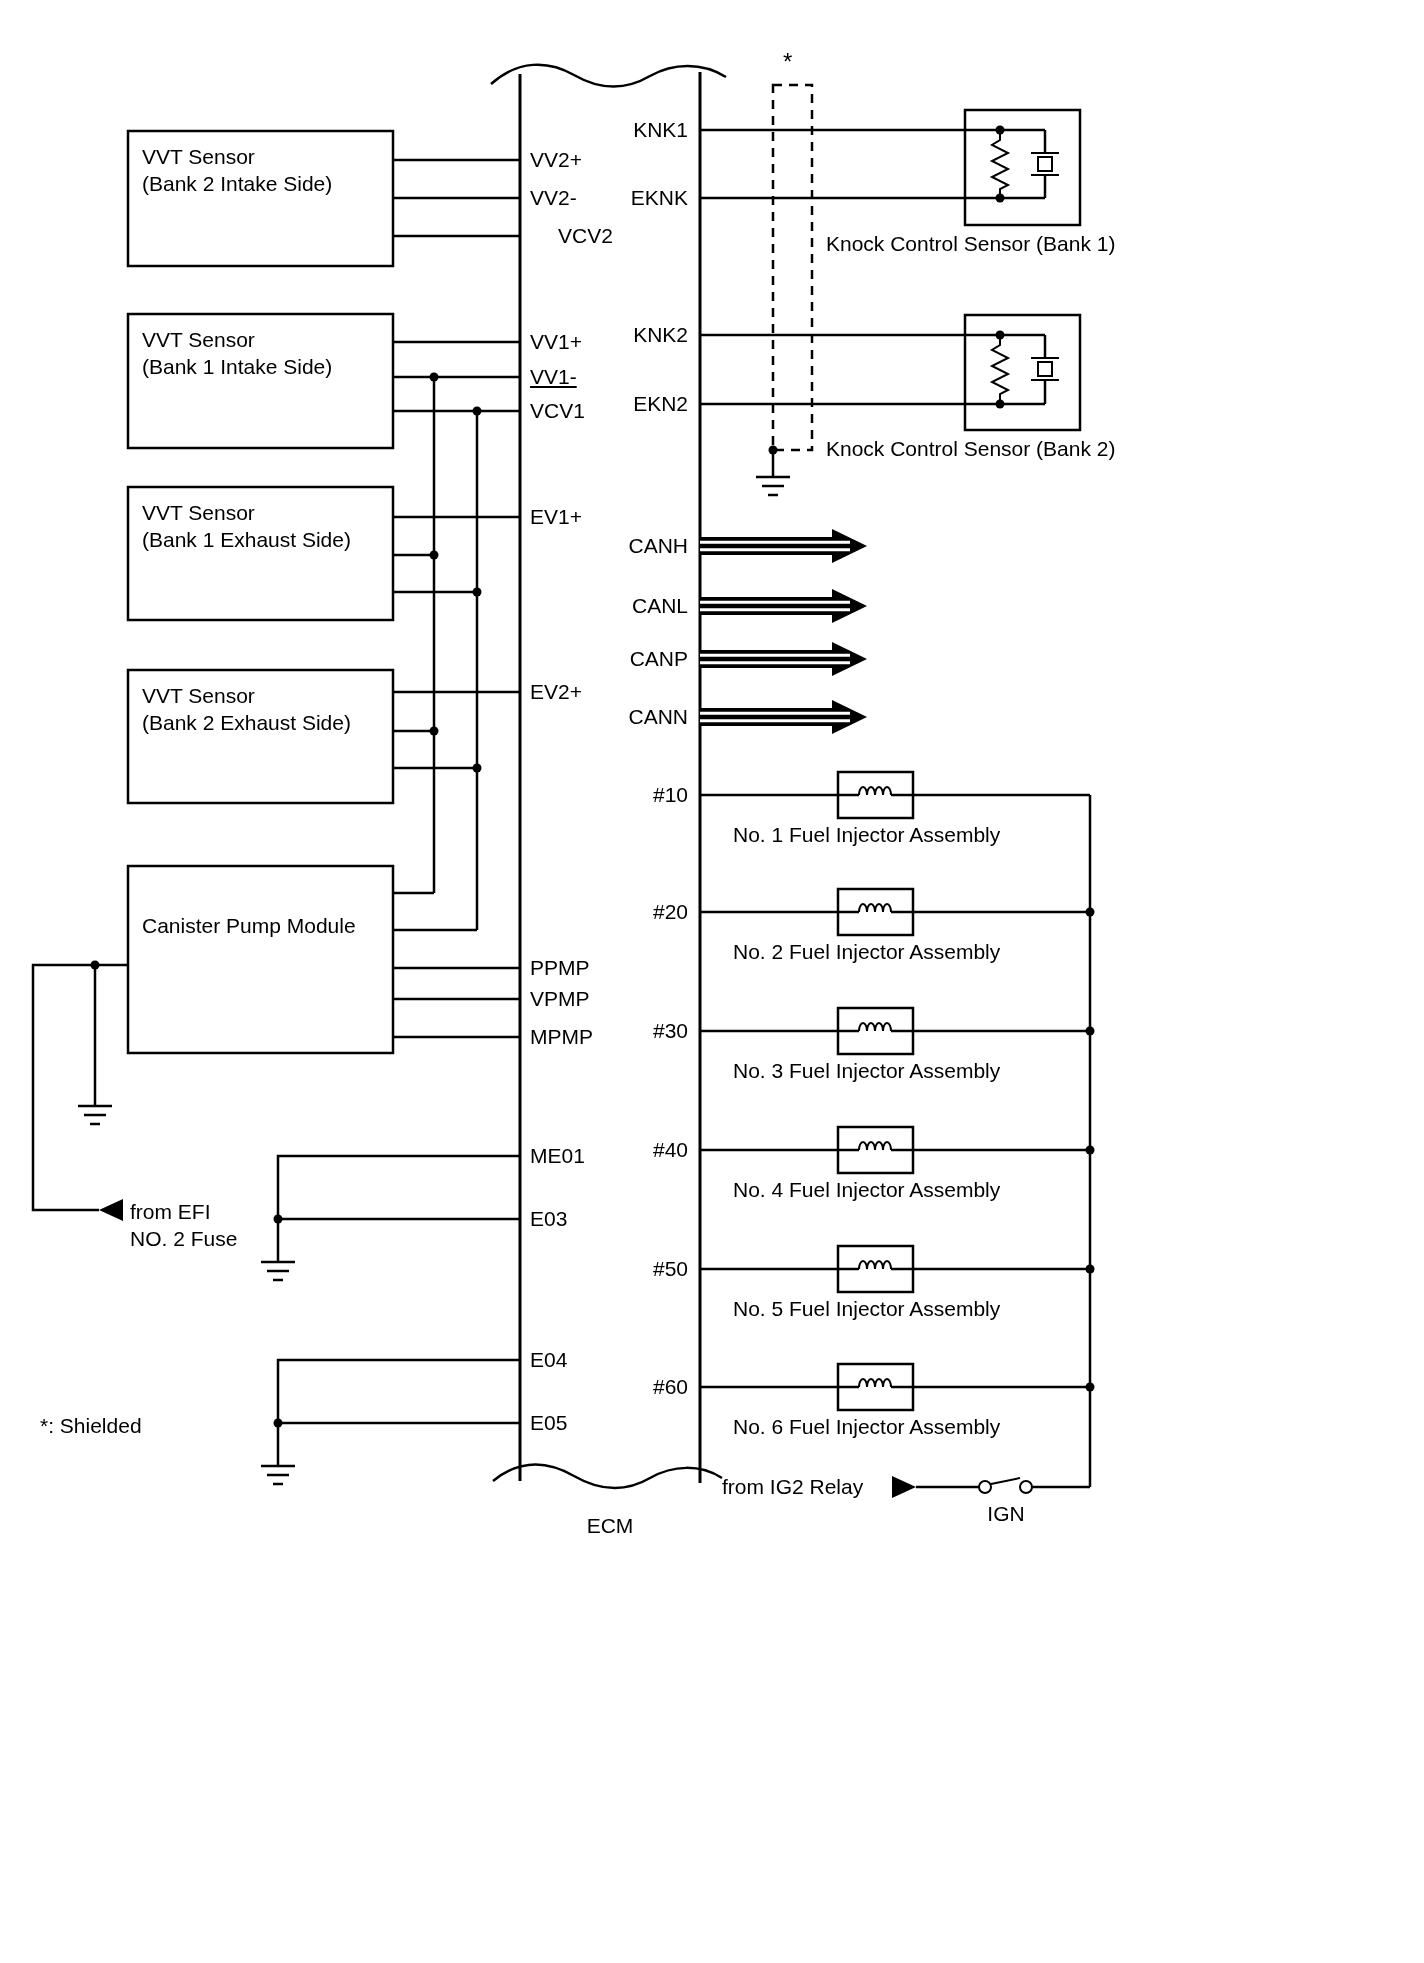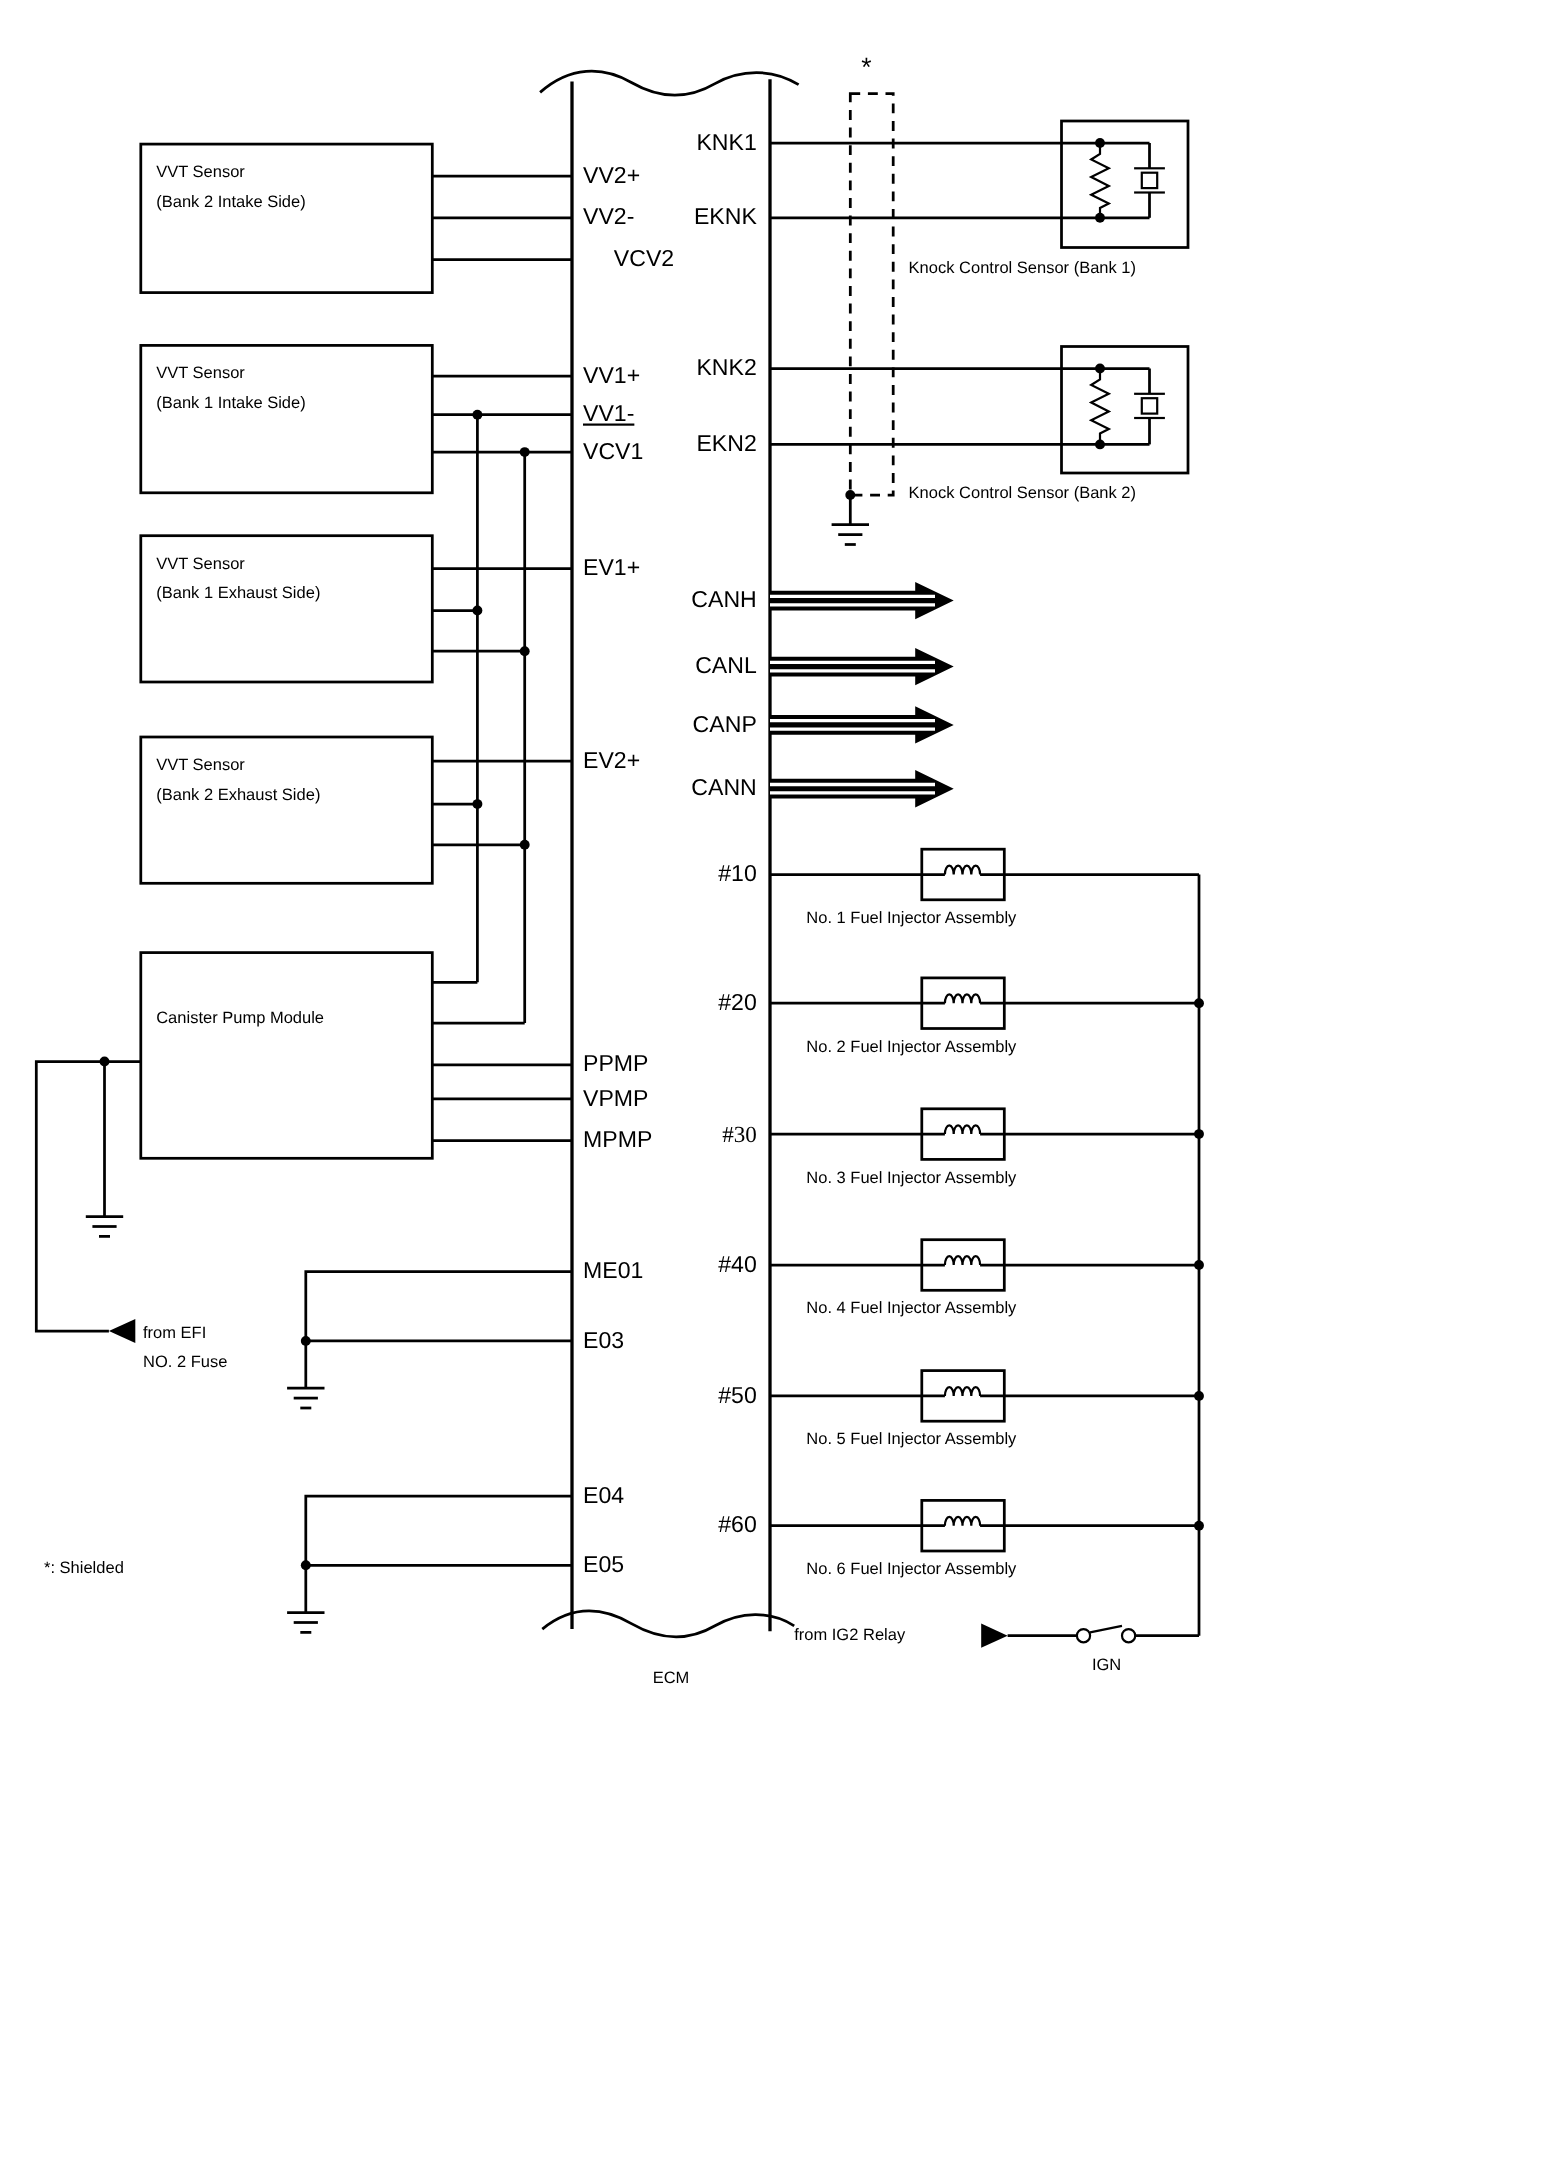--- a/index.html
+++ b/index.html
@@ -9,21 +9,21 @@
   }
   .canvas svg{position:absolute;left:0;top:0;}
   .w{stroke:#000;stroke-width:2.5;fill:none;}
   .w2{stroke:#000;stroke-width:2;fill:none;}
   .thick{stroke:#000;stroke-width:3;fill:none;}
   .bx{stroke:#000;stroke-width:2.5;fill:#ffffff;}
   .dash{stroke:#000;stroke-width:2.5;fill:none;stroke-dasharray:9 7;}
   .dot{fill:#000;stroke:none;}
   .blk{fill:#000;stroke:none;}
   .ws{stroke:#fff;stroke-width:3;fill:none;}
-  .lbl{position:absolute;font-size:15px;line-height:27px;white-space:pre-line;}
+  .lbl{position:absolute;font-size:21px;line-height:27px;white-space:pre-line;}
   .pin{position:absolute;font-size:21px;height:28px;line-height:28px;white-space:nowrap;}
   .pin.right{}
   .center{text-align:center;}
   .star{font-size:24px;}
 </style>
 </head>
 <body>
 
 <div class="canvas">
 
@@ -240,21 +240,21 @@
   <div class="pin right" style="right:736px;top:116px;">KNK1</div>
   <div class="pin right" style="right:736px;top:184px;">EKNK</div>
   <div class="pin right" style="right:736px;top:321px;">KNK2</div>
   <div class="pin right" style="right:736px;top:390px;">EKN2</div>
   <div class="pin right" style="right:736px;top:532px;">CANH</div>
   <div class="pin right" style="right:736px;top:592px;">CANL</div>
   <div class="pin right" style="right:736px;top:645px;">CANP</div>
   <div class="pin right" style="right:736px;top:703px;">CANN</div>
   <div class="pin right" style="right:736px;top:781px;">#10</div>
   <div class="pin right" style="right:736px;top:898px;">#20</div>
-  <div class="pin right" style="right:736px;top:1017px;font-family:Liberation Serif, serif;">#30</div>
+  <div class="pin right" style="right:736px;top:1017px;">#30</div>
   <div class="pin right" style="right:736px;top:1136px;">#40</div>
   <div class="pin right" style="right:736px;top:1255px;">#50</div>
   <div class="pin right" style="right:736px;top:1373px;">#60</div>
 
   <div class="lbl" style="left:130px;top:1198px;">from EFI
 NO. 2 Fuse</div>
   <div class="lbl" style="left:722px;top:1473px;">from IG2 Relay</div>
   <div class="lbl center" style="left:974px;top:1500px;width:64px;">IGN</div>
   <div class="lbl center" style="left:571px;top:1498px;width:78px;margin-top:14px;">ECM</div>
   <div class="lbl" style="left:40px;top:1412px;">*: Shielded</div>

